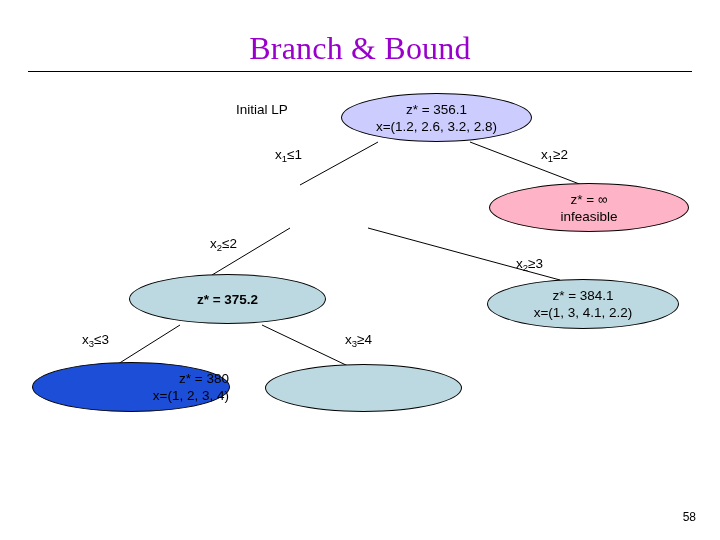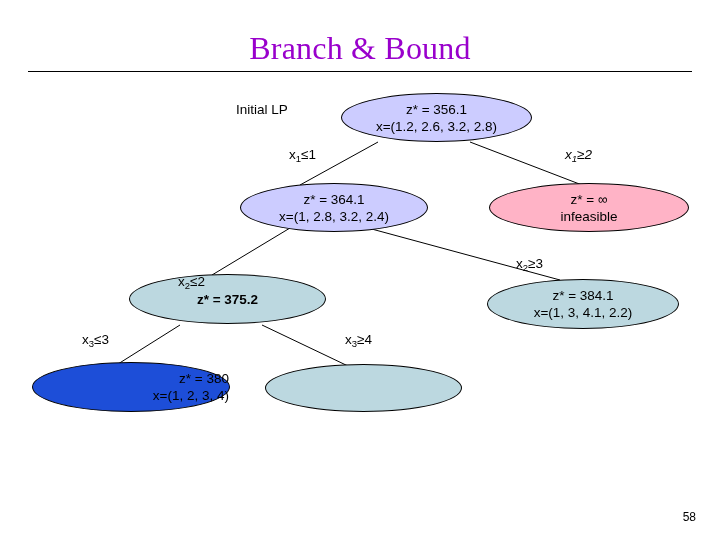--- a/index.html
+++ b/index.html
@@ -104,24 +104,20 @@
     <line x1="180" y1="325" x2="118" y2="364" stroke="#000000" stroke-width="1"></line>
 
     <line x1="262" y1="325" x2="348" y2="366" stroke="#000000" stroke-width="1"></line>
   </svg>
 
   <div class="node" style="left:341px; top:93px; width:191px; height:49px; background:#ccccff;">
     <span class="ln">z* = 356.1</span>
     <span class="ln">x=(1.2, 2.6, 3.2, 2.8)</span>
   </div>
 
-  <div class="node" style="left:240px; top:183px; width:188px; height:49px; background:#ccccff;">
-    <span class="ln">z* = 364.1</span>
-    <span class="ln">x=(1, 2.8, 3.2, 2.4)</span>
-  </div>
 
   <div class="node" style="left:489px; top:183px; width:200px; height:49px; background:#ffb3c6;">
     <span class="ln">z* = ∞</span>
     <span class="ln">infeasible</span>
   </div>
 
   <div class="node" style="left:129px; top:274px; width:197px; height:50px; background:#bcd8e0;font-weight:bold;">
     <span class="ln">z* = 375.2</span>
   </div>
 
@@ -135,25 +131,25 @@
     <span class="ln">x=(1, 2, 3, 4)</span>
   </div>
 
   <div class="node" style="left:265px; top:364px; width:197px; height:48px; background:#bcd8e0;">
     <span class="ln"></span>
     <span class="ln"></span>
   </div>
 
   <div class="lbl" style="left:236px; top:102px;"><span>Initial LP</span></div>
 
-  <div class="lbl" style="left:289px; top:147px;">x<sub>1</sub>≤1</div>
+  <div class="lbl" style="left:275px; top:147px;">x<sub>1</sub>≤1</div>
 
-  <div class="lbl" style="left:565px; top:147px;font-style:italic;">x<sub>1</sub>≥2</div>
+  <div class="lbl" style="left:541px; top:147px;">x<sub>1</sub>≥2</div>
 
-  <div class="lbl" style="left:178px; top:236px;margin-top:38px;">x<sub>2</sub>≤2</div>
+  <div class="lbl" style="left:210px; top:236px;">x<sub>2</sub>≤2</div>
 
   <div class="lbl" style="left:516px; top:256px;">x<sub>2</sub>≥3</div>
 
   <div class="lbl" style="left:82px; top:332px;">x<sub>3</sub>≤3</div>
 
   <div class="lbl" style="left:345px; top:332px;">x<sub>3</sub>≥4</div>
 
   <div id="pagenum">58</div>
 
 </div>

